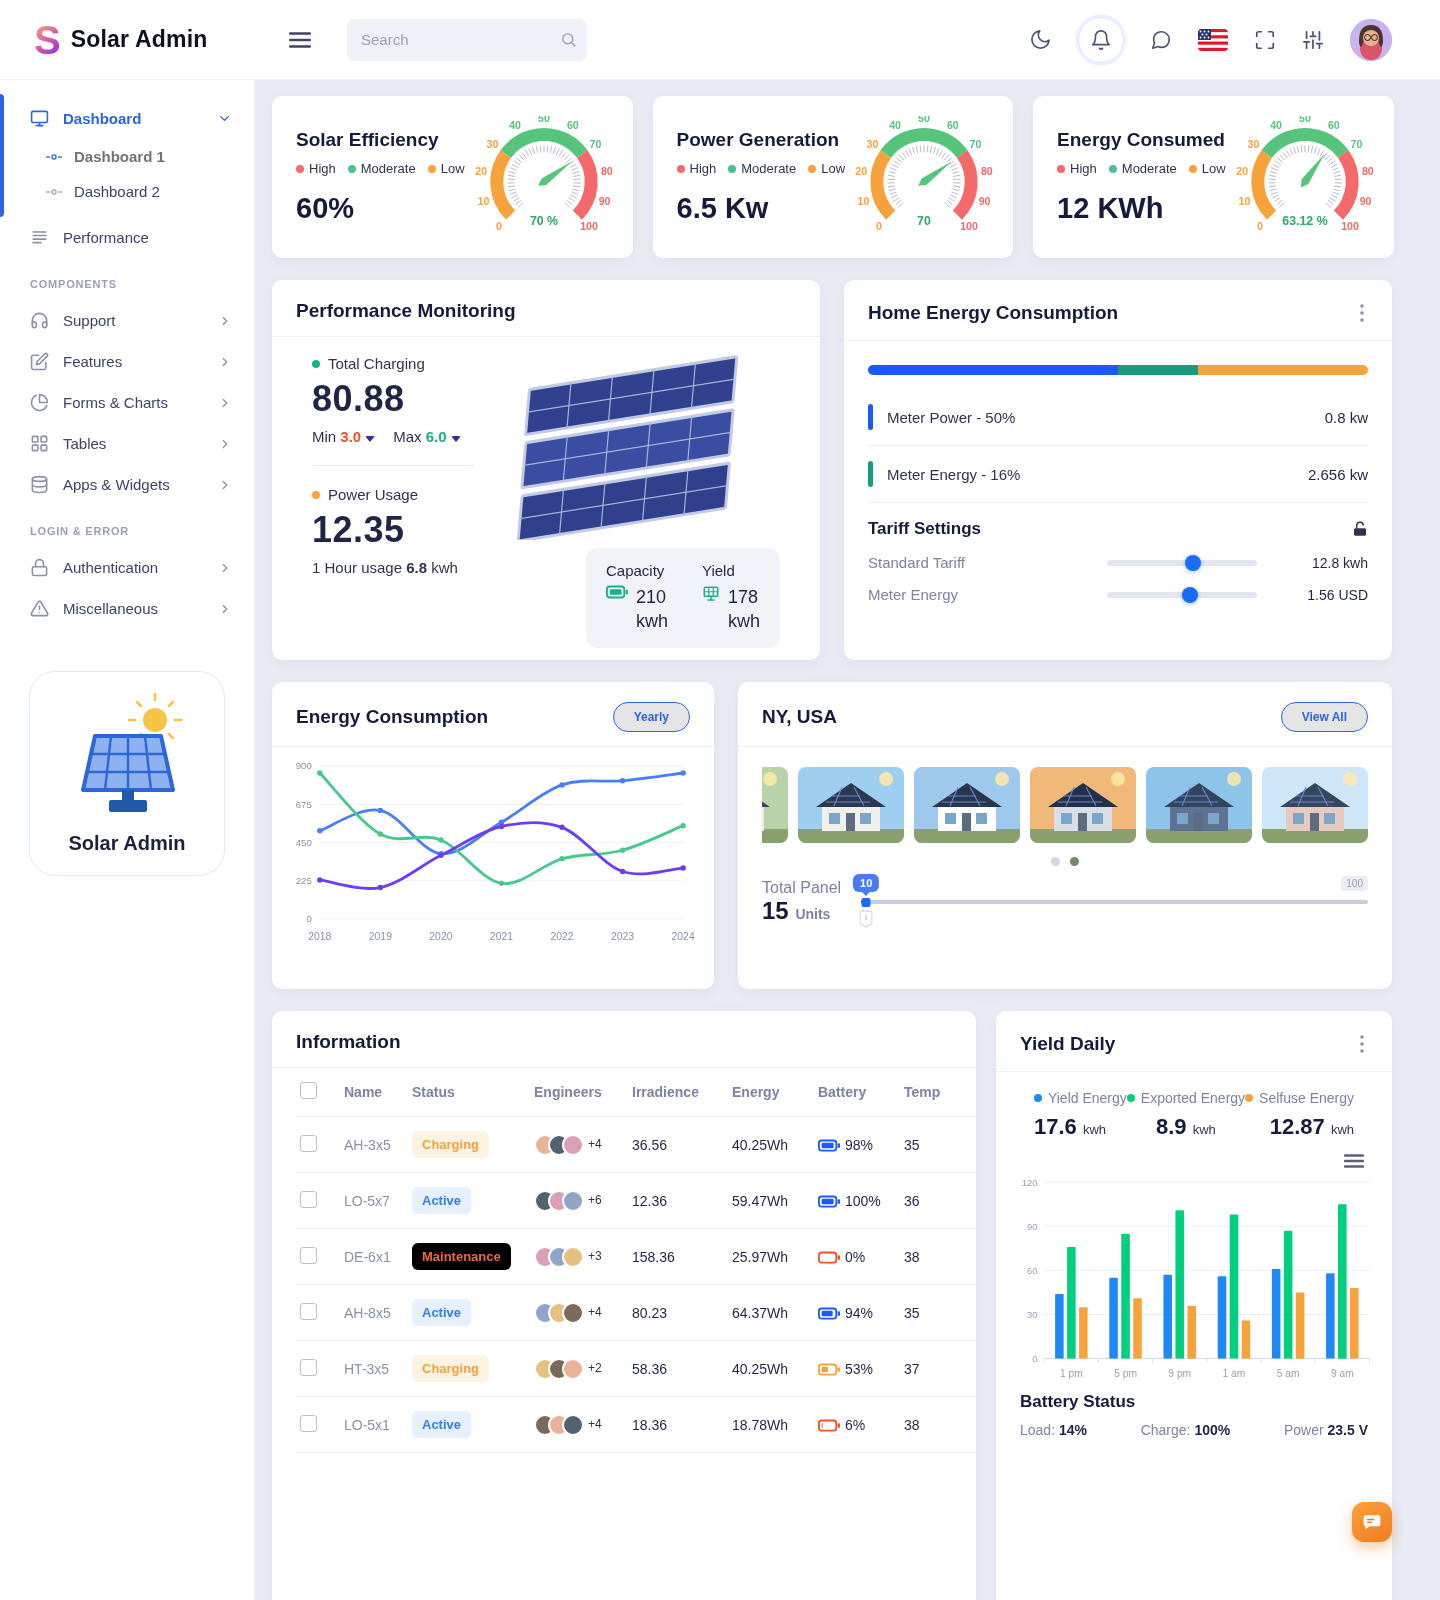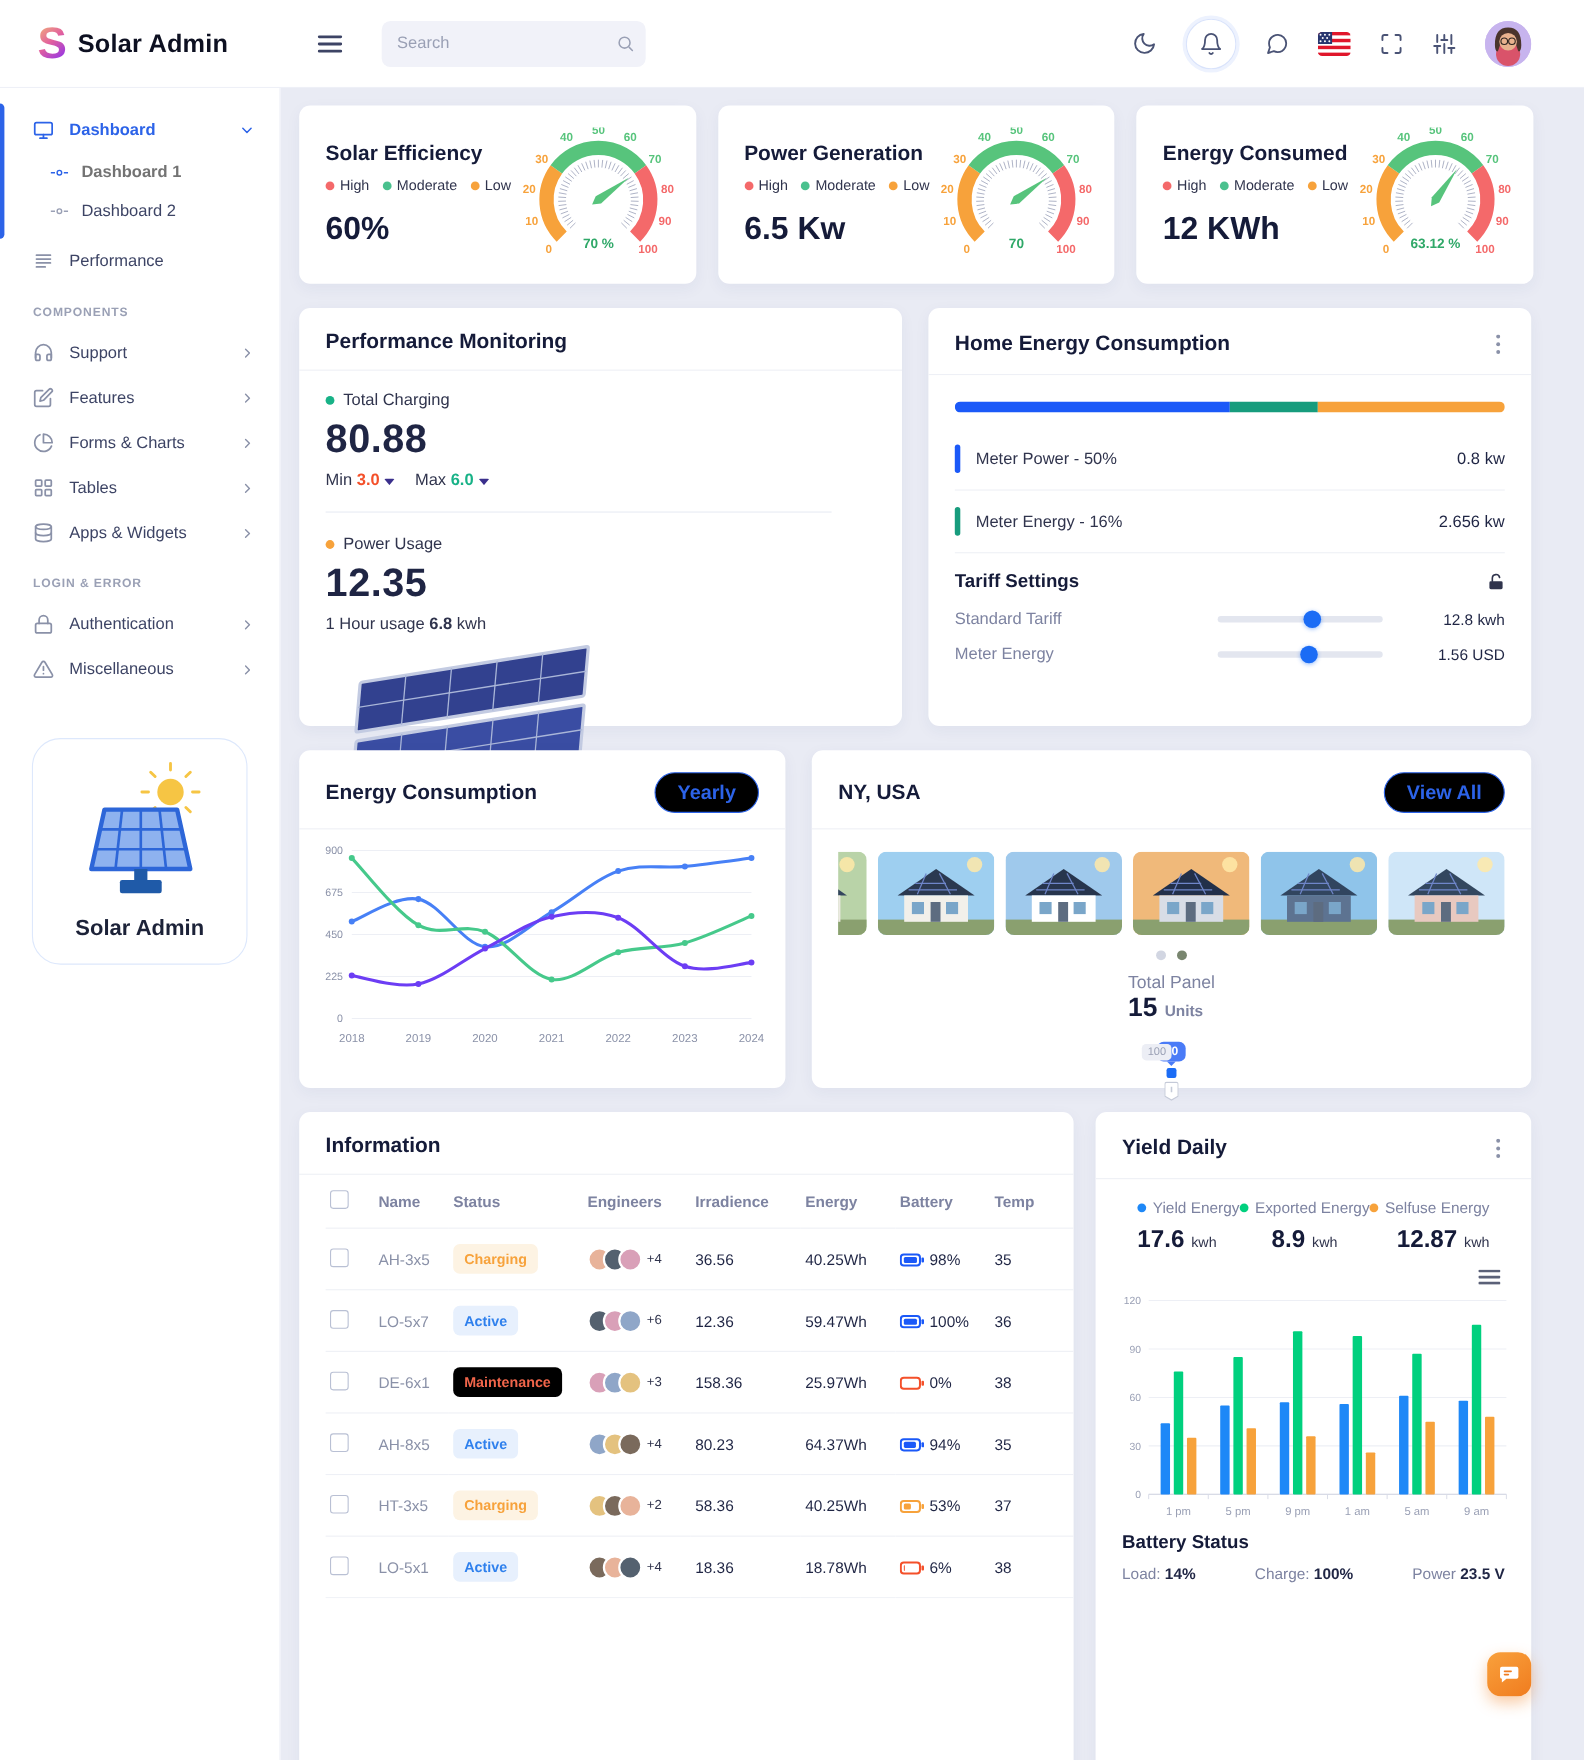--- a/index.html
+++ b/index.html
@@ -58,21 +58,21 @@
   .ldot { width:8px; height:8px; border-radius:50%; display:inline-block; }
   .gauge-value { font-size:29px; font-weight:800; color:#151b39; }
   .gauge-chart { width:158px; height:122px; flex:none; }
   .gauge-chart svg { width:100%; height:100%; }
 
   .row-mid, .row-charts { display:grid; grid-template-columns:1fr 1fr; gap:24px; margin-top:22px; }
   .row-mid .card { height:380px; }
   .row-charts .card { height:307px; }
 
   
-  .perf-body { display:flex; padding:18px 24px 0; gap:10px;flex-direction:column; }
+  .perf-body { display:flex; padding:18px 40px 0; gap:10px; }
   .perf-left { flex:1; }
   .stat-label { display:flex; align-items:center; gap:8px; font-size:15px; color:#30344d; margin-bottom:6px; }
   .stat-big { font-size:36px; font-weight:600; color:#1f2544; letter-spacing:.5px; }
   .minmax { display:flex; align-items:center; gap:18px; margin-top:8px; font-size:15px; color:#30344d; }
   .minmax .red { color:#f4502a; }
   .minmax .grn { color:#18b287; }
   .caret-dn { width:0; height:0; border-left:5px solid transparent; border-right:5px solid transparent; border-top:6px solid #3a2f8c; display:inline-block; margin-left:4px; border-radius:2px; }
   .perf-div { border-bottom:1px solid #e8ebf3; margin:20px 0; width:92%; }
   .perf-right { width:282px; display:flex; flex-direction:column; align-items:center; }
   .cap-box { margin-top:4px; background:#f1f3f8; border-radius:12px; padding:14px 20px; display:flex; gap:34px; align-self:flex-end; }
@@ -90,32 +90,32 @@
   .tariff-head { display:flex; align-items:center; justify-content:space-between; margin-top:16px; }
   .tariff-title { font-size:17px; font-weight:700; color:#151b39; }
   .lock-ic { color:#30344d; display:flex; }
   .tariff-row { display:grid; grid-template-columns:1fr 150px 95px; align-items:center; gap:16px; margin-top:15px; }
   .tariff-label { font-size:15px; color:#7d83a1; }
   .t-slider { position:relative; height:6px; background:#e3e6ef; border-radius:3px; cursor:pointer; }
   .t-handle { position:absolute; top:50%; width:16px; height:16px; background:#1b6cf5; border-radius:50%; transform:translate(-50%,-50%); box-shadow:0 1px 4px rgba(27,108,245,.45); }
   .t-val { font-size:14px; color:#1f2544; text-align:right; }
 
   
-  .pill-btn { border:1.5px solid #2c63e8; color:#2c63e8; background:#000000; border-radius:999px; padding:7px 20px; font-size:18px; font-weight:600; cursor:pointer; font-family:inherit; }
+  .pill-btn { border:1.5px solid #2c63e8; color:#2c63e8; background:#e5e5e5; border-radius:999px; padding:7px 20px; font-size:12px; font-weight:600; cursor:pointer; font-family:inherit; }
   .chart-wrap { padding:8px 18px 0 6px; }
   .chart-wrap svg { width:100%; display:block; }
 
   
   .carousel-clip { overflow:hidden; margin:20px 24px 0; }
   .carousel { display:flex; gap:10px; margin-left:-80px; }
   .house { width:106px; height:76px; border-radius:8px; overflow:hidden; flex:none; }
   .dots { display:flex; justify-content:center; gap:10px; margin-top:14px; }
   .dot-c { width:9px; height:9px; border-radius:50%; background:#d2d6e2; border:none; cursor:pointer; padding:0; }
   .dot-c.on { background:#79866f; }
-  .ny-foot { display:flex; align-items:center; padding:12px 24px 0; gap:20px;flex-direction:column; }
+  .ny-foot { display:flex; align-items:center; padding:12px 24px 0; gap:20px; }
   .tp-label { font-size:16px; color:#7d83a1; }
   .tp-units { font-size:24px; font-weight:800; color:#151b39; }
   .tp-units small { font-size:14px; color:#7d83a1; font-weight:600; }
   .ny-slider-zone { flex:1; position:relative; height:48px; }
   .ny-track { position:absolute; left:0; right:0; top:22px; height:4px; background:#c9cede; border-radius:2px; }
   .ny-fill { position:absolute; left:0; top:22px; height:4px; background:#1b6cf5; border-radius:2px; }
   .ny-handle { position:absolute; top:20px; width:9px; height:9px; background:#1b6cf5; border-radius:2px; transform:translateX(-50%); cursor:pointer; }
   .ny-badge { position:absolute; top:-4px; transform:translateX(-50%); background:#4a7bf7; color:#fff; font-size:11px; font-weight:700; padding:3px 7px; border-radius:6px; }
   .ny-badge::after { content:""; position:absolute; left:50%; bottom:-4px; transform:translateX(-50%); border-left:4px solid transparent; border-right:4px solid transparent; border-top:4px solid #4a7bf7; }
   .ny-max { position:absolute; right:0; top:-2px; font-size:10px; color:#9aa0b5; background:#eceef5; border-radius:4px; padding:2px 5px; }

